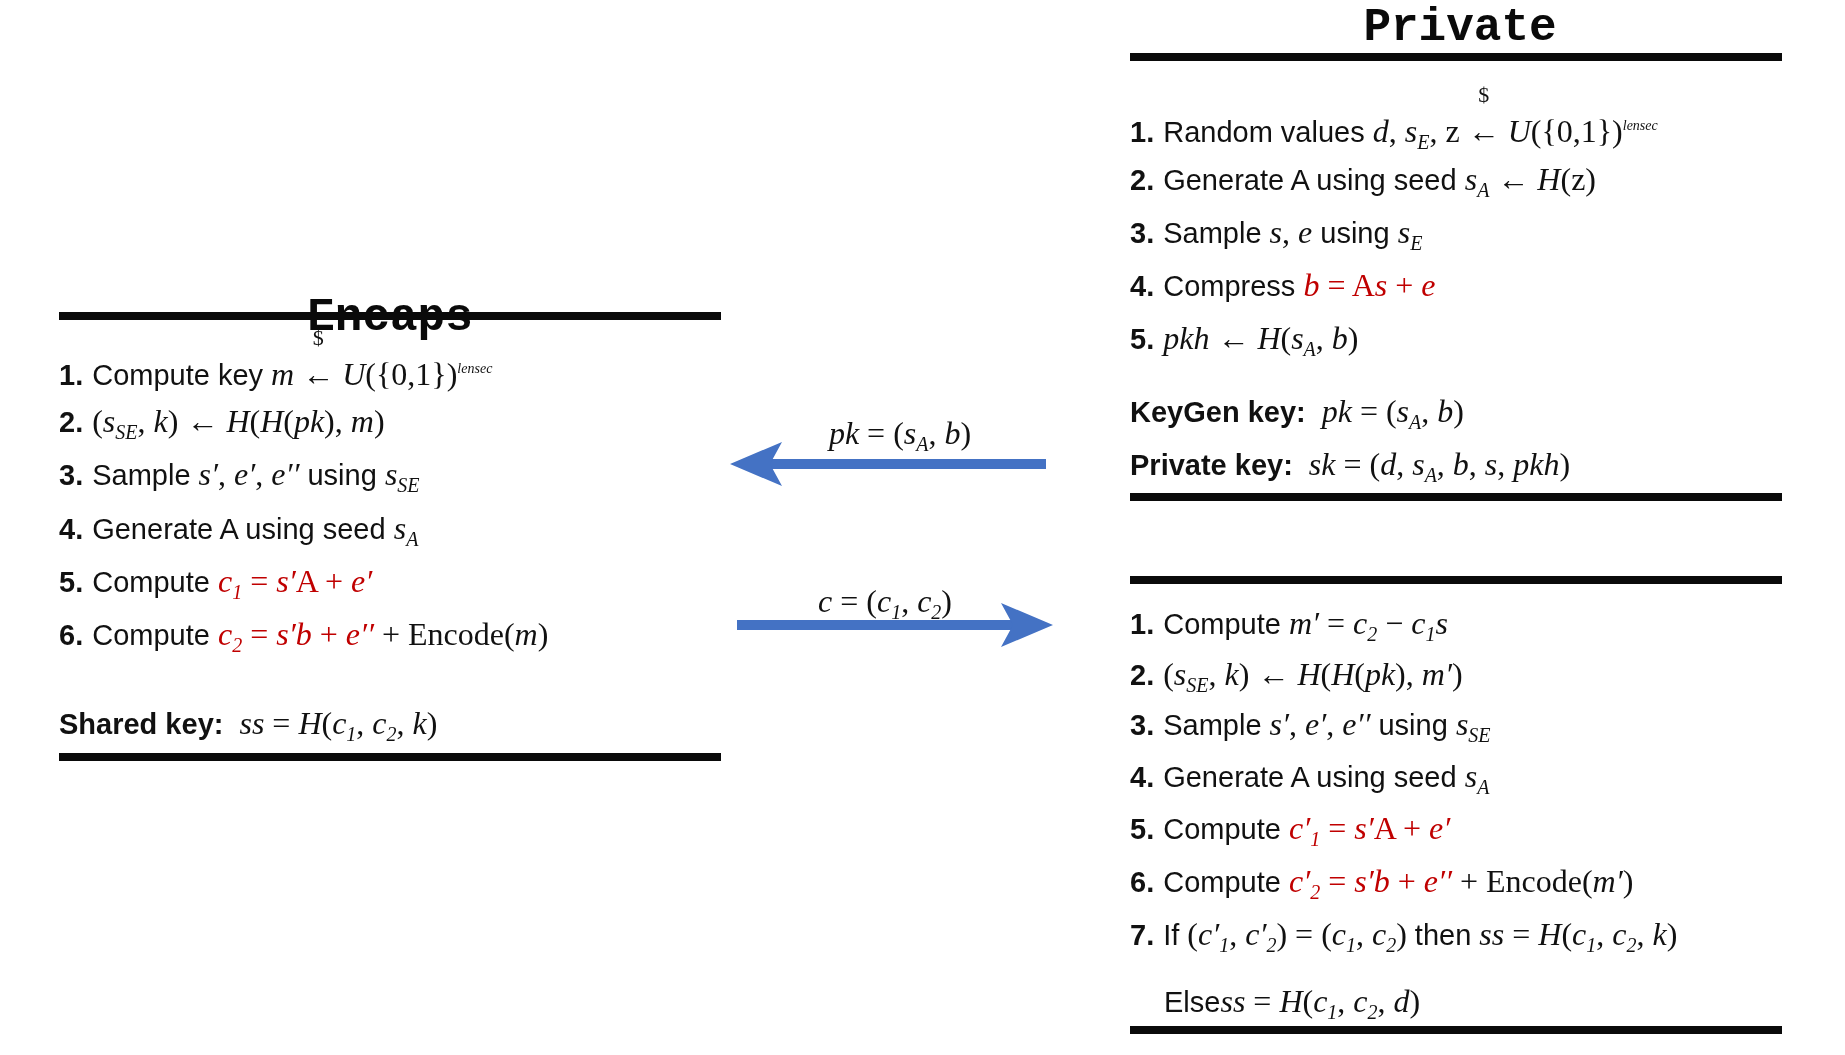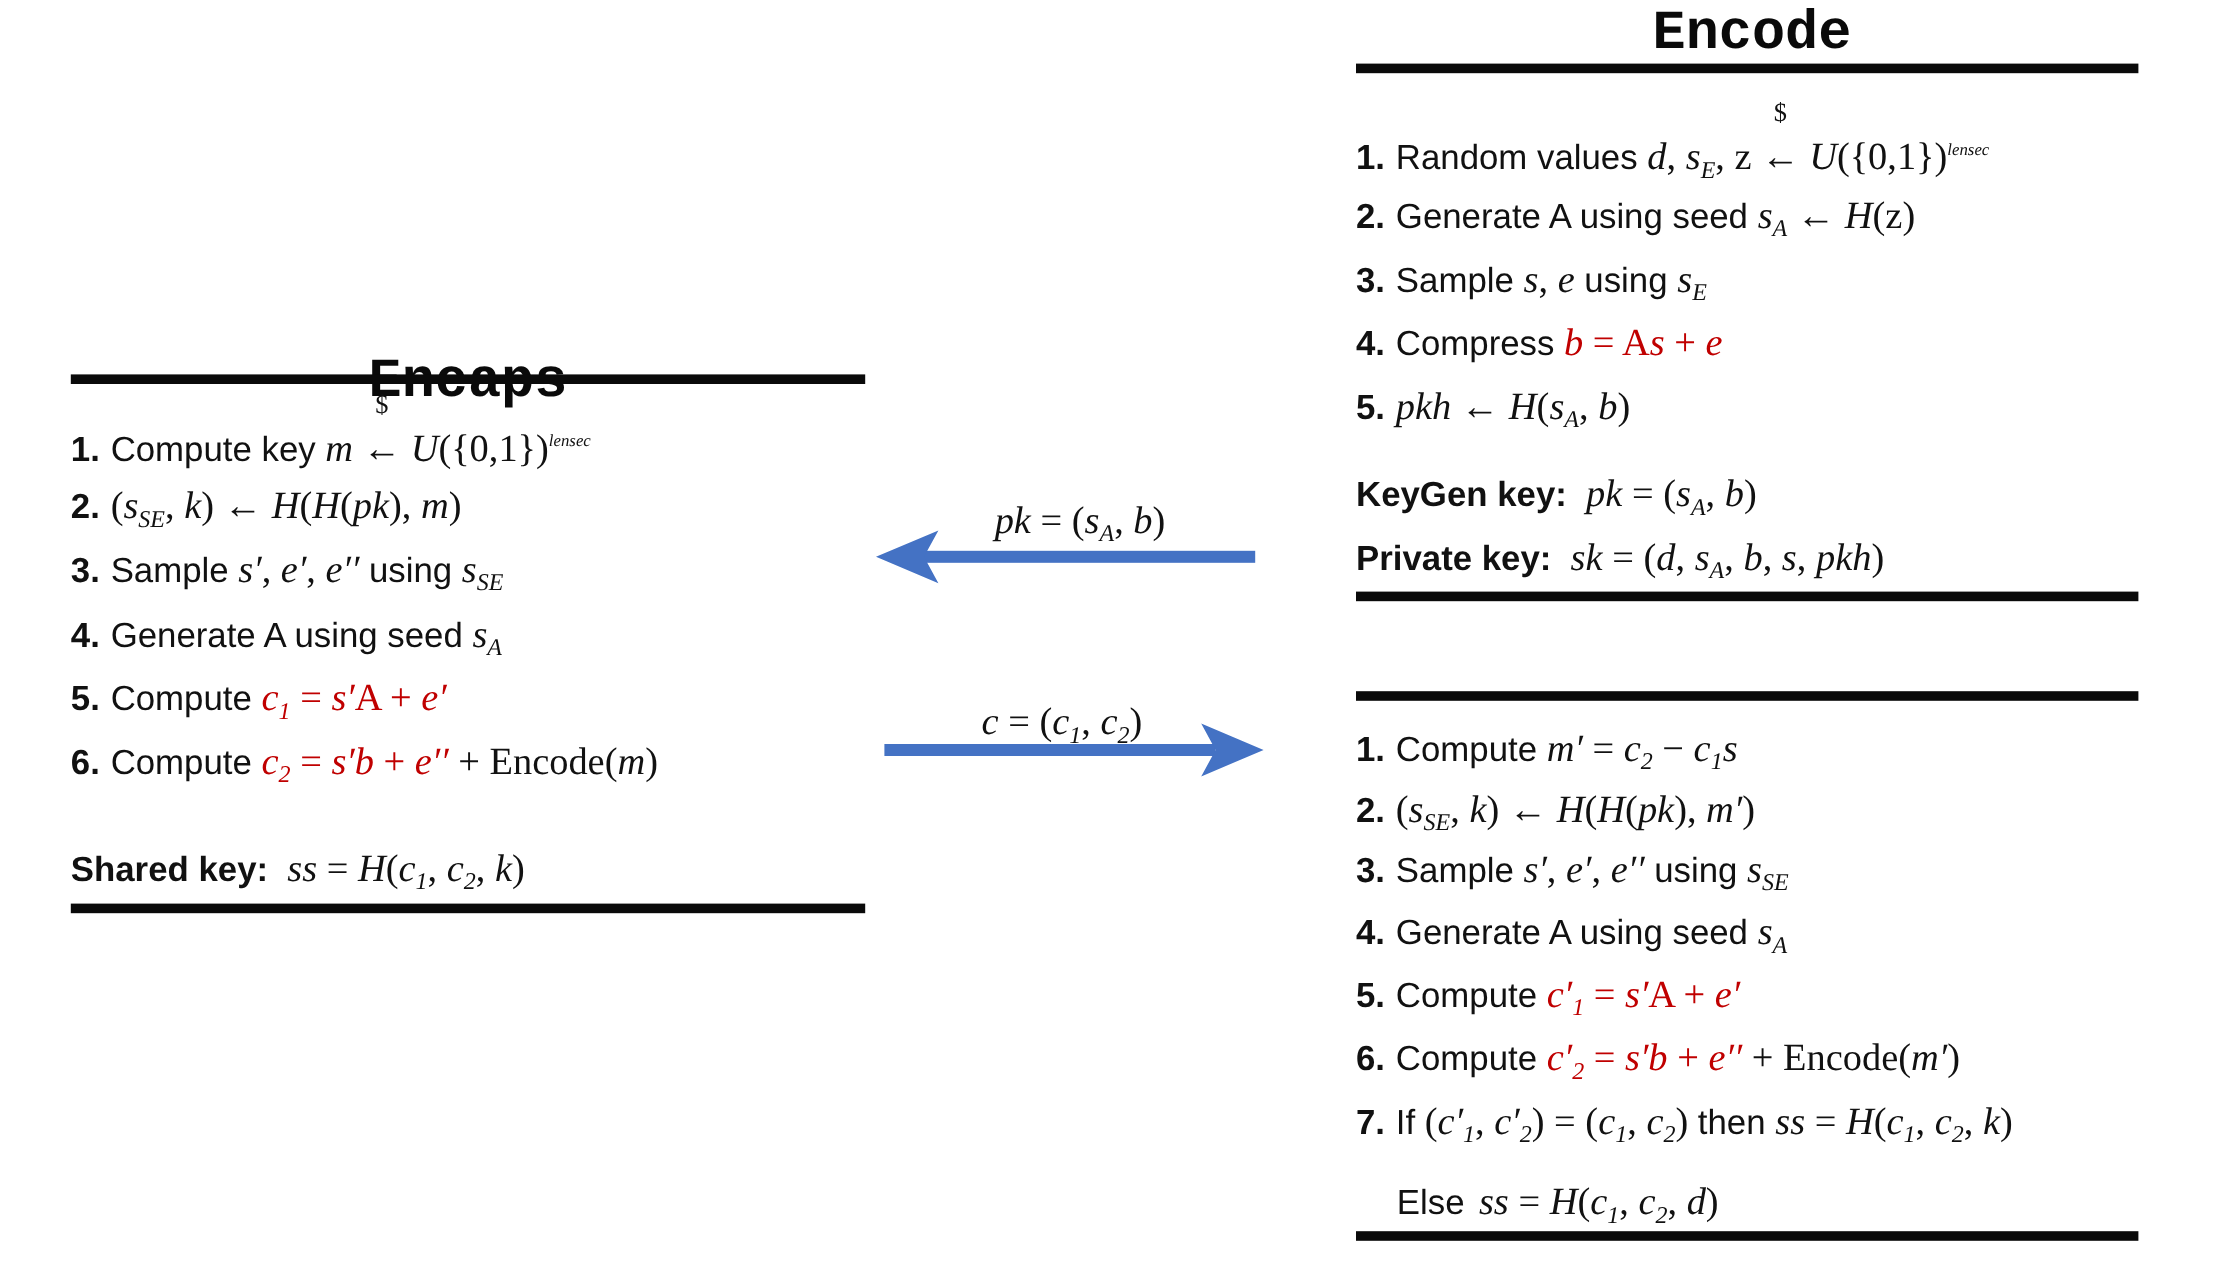--- a/index.html
+++ b/index.html
@@ -26,21 +26,21 @@
     white-space:nowrap;font-size:29px;
   }
   .num{font-weight:700;margin-right:9px;}
   .lbl{font-weight:700;margin-right:16px;}
   .seg{}
   .seg.i{font-family:"Liberation Serif","DejaVu Serif",serif;font-style:italic;font-size:32px;}
   .seg.r{font-family:"Liberation Serif","DejaVu Serif",serif;font-style:normal;font-size:32px;}
   .seg.sub{font-size:20px;vertical-align:-7px;}
   .seg.sup{font-size:14px;vertical-align:12px;}
   .seg.red{color:var(--red);}
-  .seg.gap{margin-right:12px;}
+  .seg.gap{}
   .ovr{position:relative;display:inline-block;}
   .ovr .over{
     position:absolute;left:50%;transform:translateX(-50%);
     top:-24px;font-size:22px;line-height:22px;
     font-family:"Liberation Serif","DejaVu Serif",serif;font-style:normal;
   }
   .msg-label{
     position:absolute;text-align:center;height:50px;line-height:50px;
     font-size:29px;white-space:nowrap;
   }
@@ -61,21 +61,21 @@
         <div class="line" style="top: 451px;"><span class="num">3.</span><span class="seg n">Sample </span><span class="seg i">s′</span><span class="seg r">, </span><span class="seg i">e′</span><span class="seg r">, </span><span class="seg i">e′′</span><span class="seg n"> using </span><span class="seg i">s</span><span class="seg i sub">SE</span></div>
         <div class="line" style="top: 505px;"><span class="num">4.</span><span class="seg n">Generate A using seed </span><span class="seg i">s</span><span class="seg i sub">A</span></div>
         <div class="line" style="top: 558px; text-align: center;"><span class="num">5.</span><span class="seg n">Compute </span><span class="seg i red">c</span><span class="seg i red sub">1</span><span class="seg r red"> = </span><span class="seg i red">s′</span><span class="seg r red">A</span><span class="seg r red"> + </span><span class="seg i red">e′</span></div>
         <div class="line" style="top: 611px;"><span class="num">6.</span><span class="seg n">Compute </span><span class="seg i red">c</span><span class="seg i red sub">2</span><span class="seg r red"> = </span><span class="seg i red">s′</span><span class="seg i red">b</span><span class="seg r red"> + </span><span class="seg i red">e′′</span><span class="seg r"> + Encode(</span><span class="seg i">m</span><span class="seg r">)</span></div>
         <div class="line" style="top: 700px;"><span class="lbl">Shared key:</span><span class="seg i">ss</span><span class="seg r"> = </span><span class="seg i">H</span><span class="seg r">(</span><span class="seg i">c</span><span class="seg i sub">1</span><span class="seg r">, </span><span class="seg i">c</span><span class="seg i sub">2</span><span class="seg r">, </span><span class="seg i">k</span><span class="seg r">)</span></div>
       </div>
     <div class="rule" style="top:753px;width:662px;"></div>
   </div>
 
   <div class="col" id="right-box" style="left:1130px;width:660px;height:1055px;">
-    <div class="title" style="top:4px;">Encode</div>
+    <div class="title" style="top:4px;">Private</div>
     <div class="rule" style="top:53px;width:652px;"></div>
     <div id="keygen-steps">
         <div class="line" style="top: 103px;"><span class="num">1.</span><span class="seg n">Random values </span><span class="seg i">d</span><span class="seg r">, </span><span class="seg i">s</span><span class="seg i sub">E</span><span class="seg r">, </span><span class="seg r">z </span><span class="ovr seg r"><span class="over">$</span><span>←</span></span><span class="seg r"> </span><span class="seg i">U</span><span class="seg r">({0,1})</span><span class="seg i sup">lensec</span></div>
         <div class="line" style="top: 156px;"><span class="num">2.</span><span class="seg n">Generate A using seed </span><span class="seg i">s</span><span class="seg i sub">A</span><span class="seg r"> ← </span><span class="seg i">H</span><span class="seg r">(z)</span></div>
         <div class="line" style="top: 209px;"><span class="num">3.</span><span class="seg n">Sample </span><span class="seg i">s</span><span class="seg r">, </span><span class="seg i">e</span><span class="seg n"> using </span><span class="seg i">s</span><span class="seg i sub">E</span></div>
         <div class="line" style="top: 262px;"><span class="num">4.</span><span class="seg n">Compress </span><span class="seg i red">b</span><span class="seg r red"> = </span><span class="seg r red">A</span><span class="seg i red">s</span><span class="seg r red"> + </span><span class="seg i red">e</span></div>
         <div class="line" style="top: 315px;"><span class="num">5.</span><span class="seg i">pkh</span><span class="seg r"> ← </span><span class="seg i">H</span><span class="seg r">(</span><span class="seg i">s</span><span class="seg i sub">A</span><span class="seg r">, </span><span class="seg i">b</span><span class="seg r">)</span></div>
         <div class="line" style="top: 388px;"><span class="lbl">KeyGen key:</span><span class="seg i">pk</span><span class="seg r"> = (</span><span class="seg i">s</span><span class="seg i sub">A</span><span class="seg r">, </span><span class="seg i">b</span><span class="seg r">)</span></div>
         <div class="line" style="top: 441px;"><span class="lbl">Private key:</span><span class="seg i">sk</span><span class="seg r"> = (</span><span class="seg i">d</span><span class="seg r">, </span><span class="seg i">s</span><span class="seg i sub">A</span><span class="seg r">, </span><span class="seg i">b</span><span class="seg r">, </span><span class="seg i">s</span><span class="seg r">, </span><span class="seg i">pkh</span><span class="seg r">)</span></div>
       </div>

